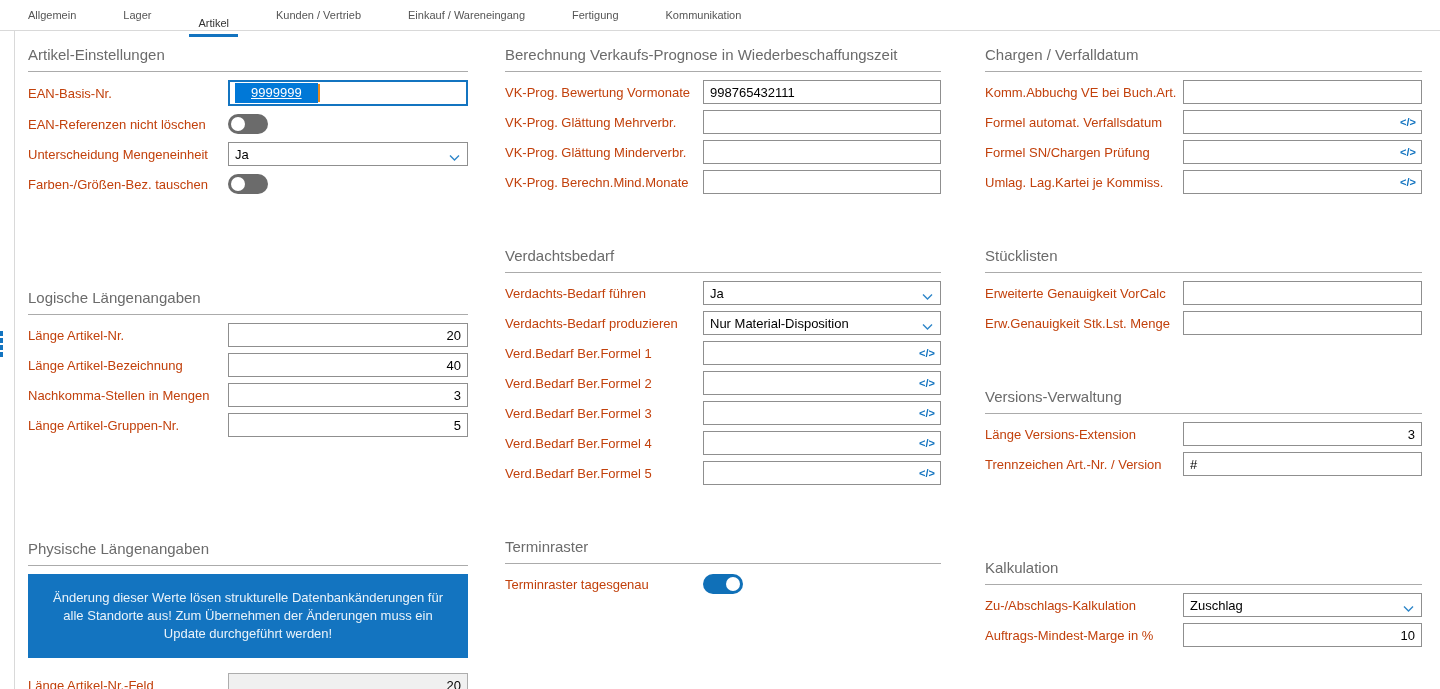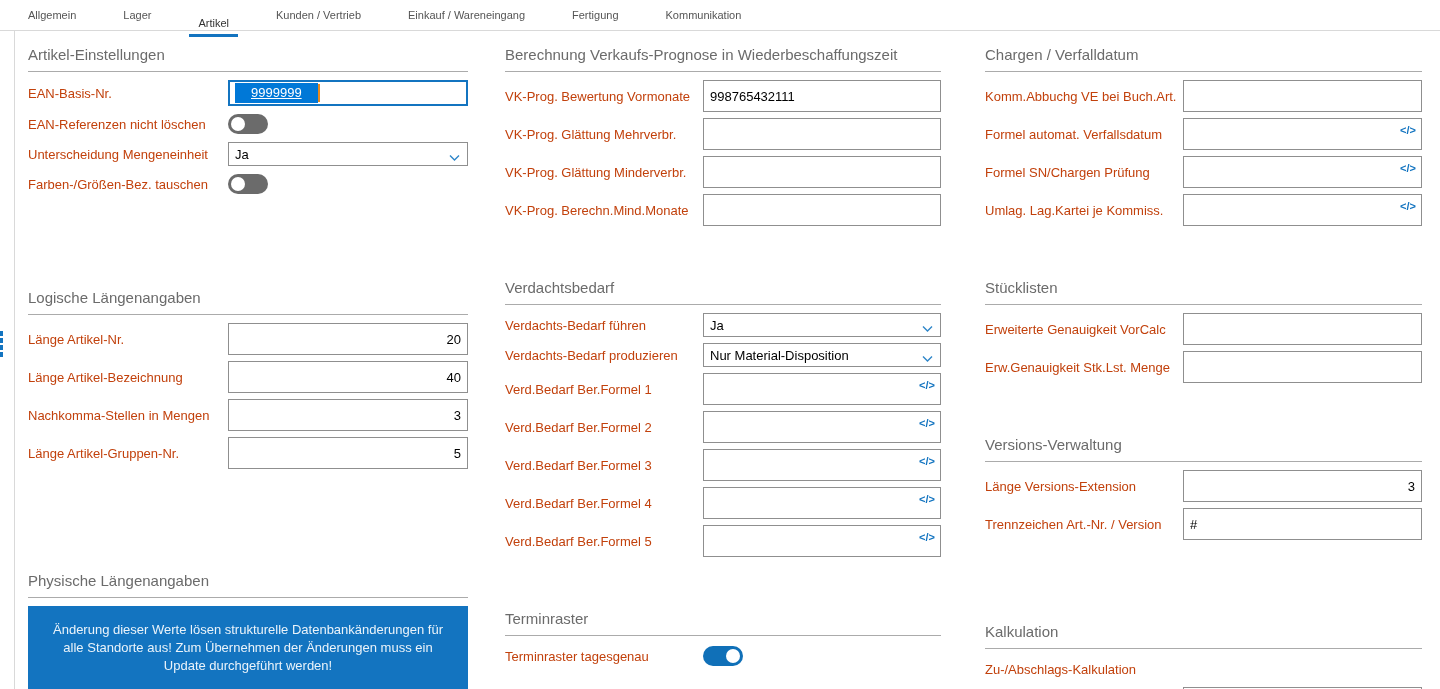--- a/index.html
+++ b/index.html
@@ -31,21 +31,21 @@
 
   .section-title { margin-top:15px; font-size:15px; color:#6b6b6b; line-height:20px;
     padding-bottom:6px; border-bottom:1px solid #ababab; margin-bottom:8px; }
 
   .row { display:flex; align-items:center; margin-bottom:6px; min-height:24px; }
   .row label { font-size:13px; color:#c2410c; flex:0 0 auto; }
   .col1 .row label { width:200px; }
   .col2 .row label { width:198px; }
   .col3 .row label { width:198px; }
 
-  .txt { flex:1 1 auto; height:32px; border:1px solid #8f8f8f; background:#fff;
+  .txt { flex:1 1 auto; height:24px; border:1px solid #8f8f8f; background:#fff;
     font-family:"Liberation Sans", sans-serif; font-size:13px; color:#000;
     padding:0 6px; border-radius:0; outline:none; width:100%; }
   .txt.num { text-align:right; }
   .txt:disabled { background:#f0f0f0; border-color:#adadad; color:#000; }
 
   .field { flex:1 1 auto; position:relative; display:flex; }
   .field .code-icon { position:absolute; right:6px; top:0; height:24px; line-height:24px;
     color:#1374c0; font-size:11px; font-weight:bold; letter-spacing:0px; pointer-events:auto;
     cursor:pointer; }
   .field .txt { padding-right:30px; }
@@ -323,19 +323,27 @@
     <div class="row">
       <label>Trennzeichen Art.-Nr. / Version</label>
       <input class="txt" value="#" style="">
     </div>
 
     <div class="spacer-col3-c"></div>
     <div class="section-title">Kalkulation</div>
 
     <div class="row">
       <label>Zu-/Abschlags-Kalkulation</label>
+      <div class="select">
+        <span>Zuschlag</span>
+        <span class="chev">
+          <svg width="11" height="8" viewBox="0 0 11 8">
+              <path d="M1 1.5 L5.5 6 L10 1.5" fill="none" stroke="#2e86c9" stroke-width="1.4"></path>
+            </svg>
+        </span>
+      </div>
     </div>
     <div class="row">
       <label>Auftrags-Mindest-Marge in %</label>
       <input class="txt num" value="10" style="">
     </div>
   </div>
 </div>
 
 </body></html>

